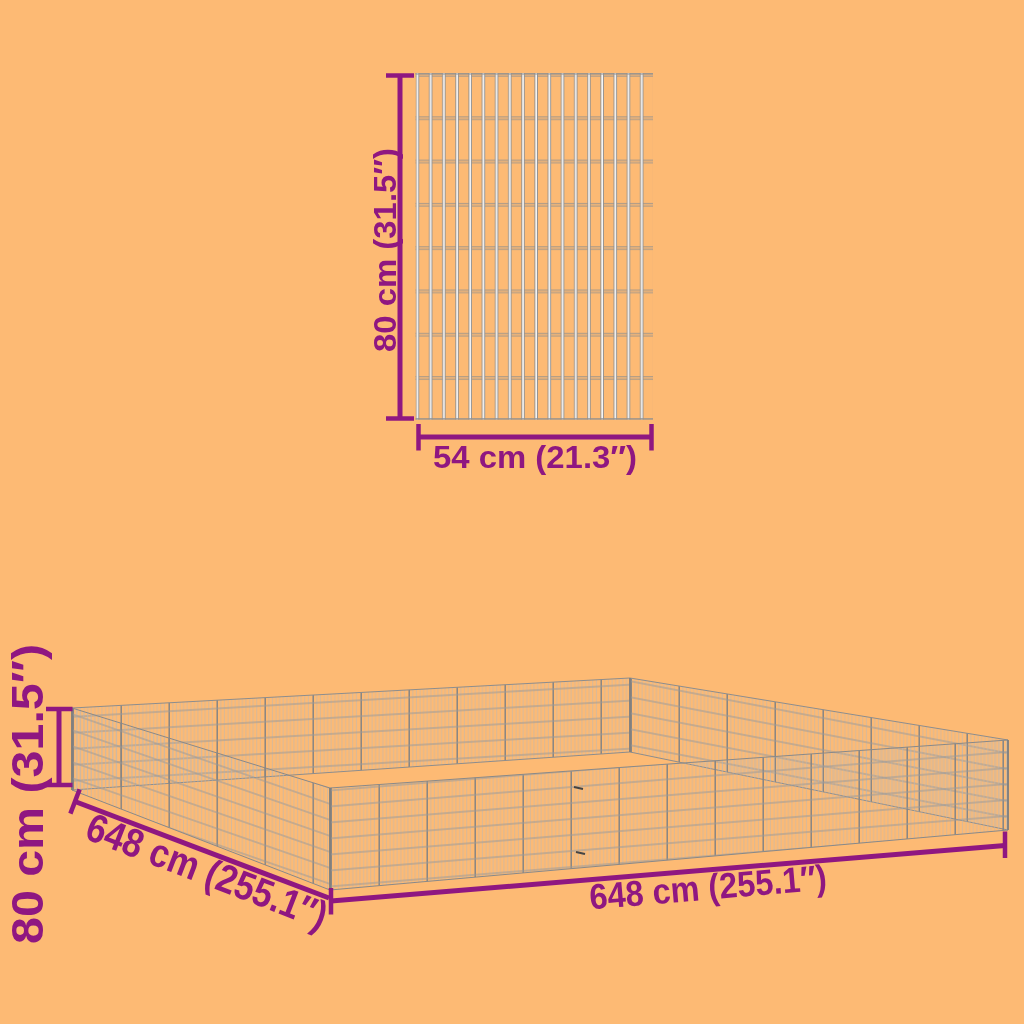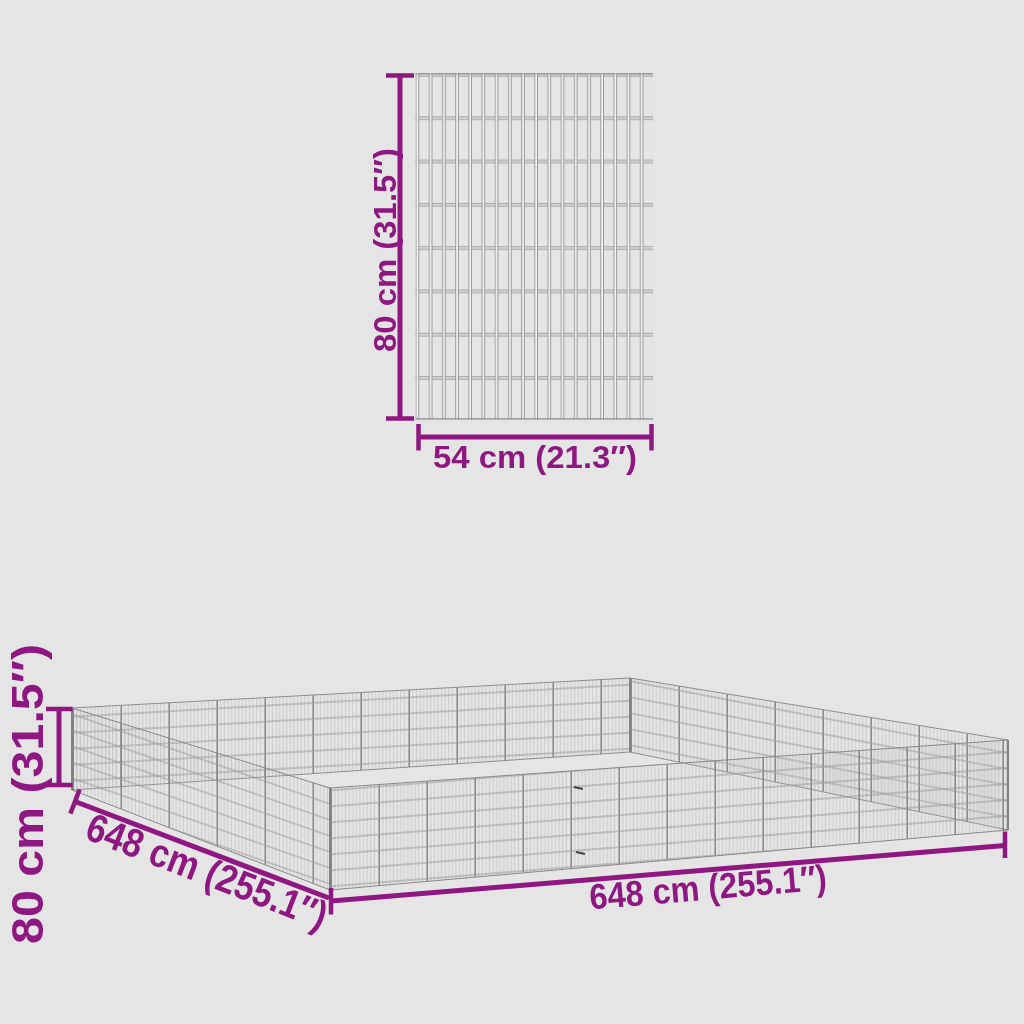--- a/index.html
+++ b/index.html
@@ -1,16 +1,16 @@
 <!DOCTYPE html>
 <html><head>
 <meta charset="utf-8">
 <style>
   html,body{margin:0;padding:0;background:#ffffff;}
-  .stage{position:relative;width:1024px;height:1024px;background:#e5e5e5;overflow:hidden;}
+  .stage{position:relative;width:1024px;height:1024px;background:#fdba74;overflow:hidden;}
   svg{display:block;}
   text{font-family:"Liberation Sans","DejaVu Sans",sans-serif;font-weight:700;}
 </style>
 </head>
 <body>
 
 <div class="stage">
 <svg width="1024" height="1024" viewBox="0 0 1024 1024">
 
   <defs>

